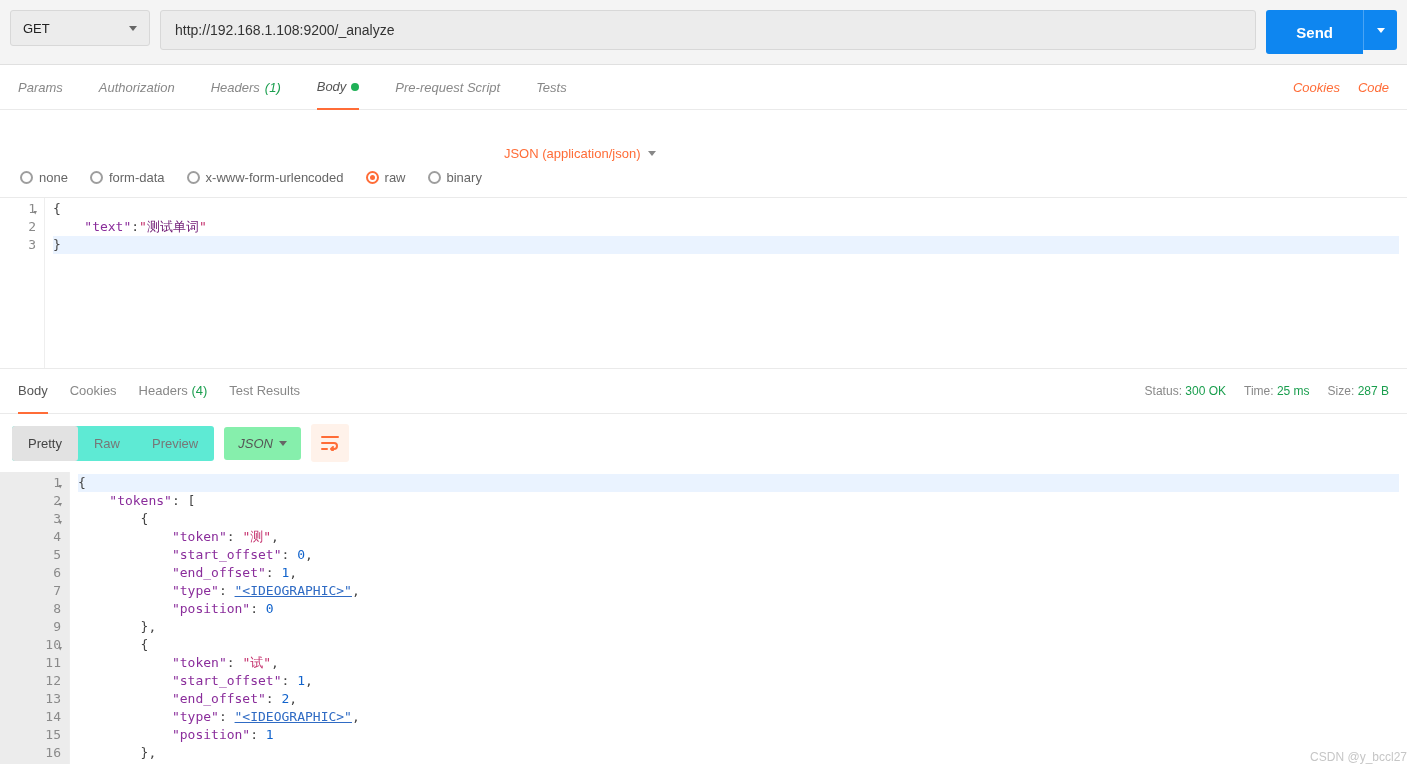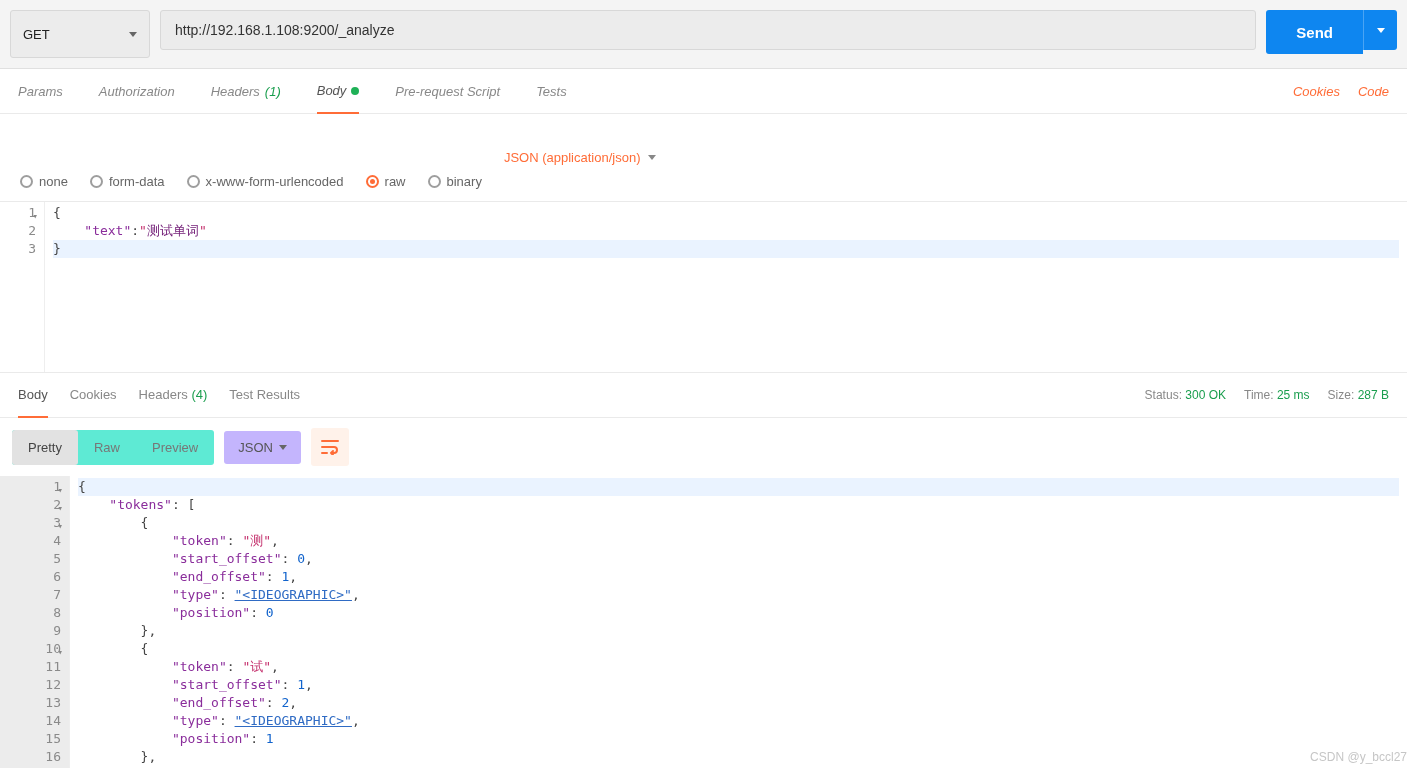--- a/index.html
+++ b/index.html
@@ -1,20 +1,20 @@
 <!DOCTYPE html>
 <html><head>
 <meta charset="utf-8">
 <style>
 * { box-sizing: border-box; margin: 0; padding: 0; }
 body { font-family: -apple-system, "Helvetica Neue", Arial, sans-serif; font-size: 13px; color: #444; background: #fff; }
 
 
 .request-bar { display: flex; gap: 10px; padding: 10px; background: #f4f4f4; border-bottom: 1px solid #e0e0e0; }
-.method-select { display:flex; align-items:center; justify-content:space-between; width:140px; padding:0 12px; background:#ececec; border:1px solid #d8d8d8; border-radius:3px; color:#222; cursor:pointer; height:48px; }
+.method-select { display:flex; align-items:center; justify-content:space-between; width:140px; padding:0 12px; background:#ececec; border:1px solid #d8d8d8; border-radius:3px; color:#222; cursor:pointer; height:36px; }
 .url-input { flex:1; height:40px; border:1px solid #d8d8d8; border-radius:3px; padding:0 14px; font-size:14px; color:#333; background:#ececec; }
 .send-btn-group { display:flex; }
 .send-btn { background:#0e86f0; color:#fff; border:none; height:44px; padding:0 30px; font-size:15px; font-weight:600; border-radius:3px 0 0 3px; cursor:pointer; }
 .send-more { background:#0e86f0; color:#fff; border:none; border-left:1px solid rgba(255,255,255,.25); height:40px; width:34px; border-radius:0 3px 3px 0; cursor:pointer; display:flex; align-items:center; justify-content:center; }
 
 
 .tabs-row { display:flex; align-items:center; justify-content:space-between; border-bottom:1px solid #eaeaea; padding:0 18px;font-style:italic; }
 .req-tabs { display:flex; gap:36px; }
 .req-tab { padding:14px 0; color:#888; cursor:pointer; display:flex; align-items:center; gap:5px; }
 .req-tab.active { color:#555; border-bottom:2px solid #ff6c37; margin-bottom:-1px; font-weight:500; }
@@ -51,21 +51,21 @@
 .resp-tab { padding:14px 0; color:#888; cursor:pointer; }
 .resp-tab.active { color:#555; border-bottom:2px solid #ff6c37; margin-bottom:-1px; }
 .resp-meta { display:flex; gap:18px; color:#888; font-size:12px; }
 .resp-meta .val { color:#1a9e4e; }
 
 
 .resp-toolbar { display:flex; align-items:center; gap:10px; padding:10px 12px; }
 .seg { display:flex; background:#5eead4; border-radius:3px; }
 .seg button { border:none; background:transparent; padding:10px 16px; color:#777; cursor:pointer; font-size:13px; }
 .seg button.on { background:#e2e2e2; color:#444; border-radius:3px; }
-.fmt-select { display:flex; align-items:center; gap:6px; background:#c4b5fd; padding:9px 14px; border-radius:3px; color:#555; cursor:pointer; }
+.fmt-select { display:flex; align-items:center; gap:6px; background:#86efac; padding:9px 14px; border-radius:3px; color:#555; cursor:pointer;font-style:italic; }
 .wrap-btn { background:#fff2ea; border:none; width:38px; height:38px; border-radius:3px; color:#ff6c37; font-size:16px; cursor:pointer; display:flex; align-items:center; justify-content:center; }
 
 
 .resp-editor { font-family: Consolas, Menlo, monospace; font-size:13px; display:flex; max-height:300px; overflow:hidden; }
 .resp-editor .gutter { width:70px; background:#ececec; }
 .resp-editor .code-lines .cl.hl { background:#eaf3ff; }
 
 .chev { width:0; height:0; border-left:4px solid transparent; border-right:4px solid transparent; border-top:5px solid #666; }
 .chev.white { border-top-color:#fff; }
 

